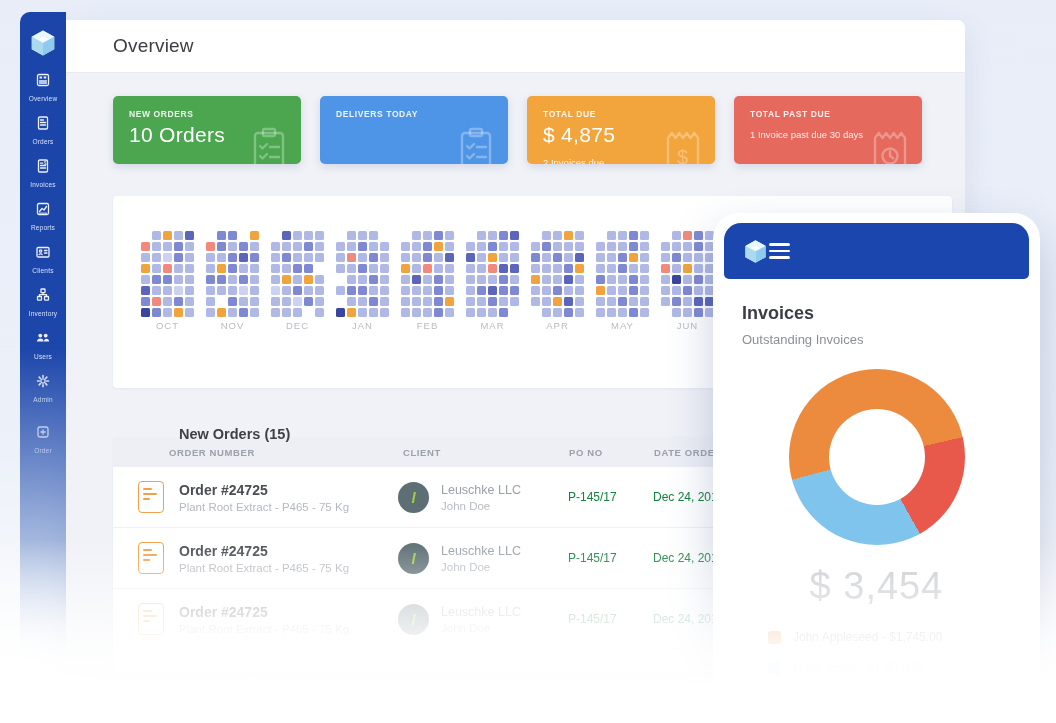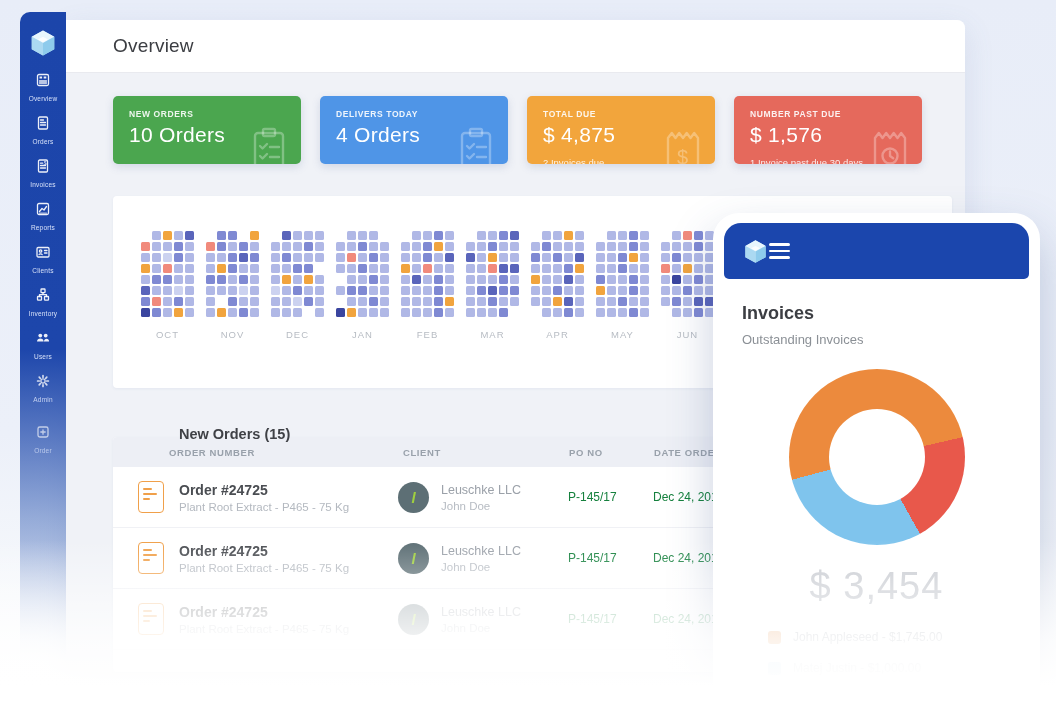--- a/index.html
+++ b/index.html
@@ -37,21 +37,21 @@
   
   .panel { background:#ffffff; border-radius:4px; position:absolute; box-shadow:0 1px 3px rgba(90,110,160,.08); }
   .obd { left:47px; top:176px; width:839px; height:192px; padding:20px 0 0 28px; }
   .obd-head { display:flex; align-items:baseline; gap:10px; }
   .obd-title { font-size:15px; font-weight:700; color:#3f4146; }
   .obd-sub { font-size:11.5px; color:#9aa0a8; }
   .heatmap { display:flex; gap:12px; margin-top:15px; }
   .month { display:flex; flex-direction:column; align-items:center; }
   .mgrid { display:grid; grid-template-columns:repeat(5, 9px); grid-auto-rows:9px; gap:2px; }
   .cell { width:9px; height:9px; border-radius:1.5px; }
-  .mlabel { margin-top:12px; font-size:9.5px; color:#b7bcc3; letter-spacing:1px; }
+  .mlabel { margin-top:3px; font-size:9.5px; color:#b7bcc3; letter-spacing:1px; }
 
   
   .section-title { position:absolute; left:113px; top:406px; font-size:14.5px; font-weight:700; color:#3f4146; z-index:2; }
   .orders-table { left:47px; top:417px; width:839px; height:235px; overflow:hidden; }
   .t-head { height:30px; background:#edeff5; display:grid; grid-template-columns:234px 166px 85px auto;
     align-items:center; padding-left:56px; }
   .t-head span { font-size:9.5px; color:#99a1ab; letter-spacing:.6px; font-weight:700; }
   .t-row { height:61px; display:grid; grid-template-columns:260px 170px 85px auto; align-items:center;
     padding-left:25px; border-bottom:1px solid #f0f1f5; background:#fff; cursor:pointer; }
   .t-row.faded { opacity:.45; }
@@ -194,40 +194,38 @@
     <div class="sc-value">10 Orders</div>
 
     <span class="watermark"><svg viewBox="0 0 48 48" fill="none" stroke="rgba(255,255,255,0.30)" stroke-width="2.4" stroke-linecap="round" stroke-linejoin="round">
             <rect x="10" y="9" width="28" height="36" rx="3"></rect>
             <rect x="18" y="5" width="12" height="7" rx="1.5"></rect>
             <path d="M15 22l2.5 2.5L22 20M25 23h9M15 32l2.5 2.5L22 30M25 33h9"></path>
           </svg></span>
       </div>
       <div class="stat-card" style="background: rgb(79, 149, 231);">
         <div class="sc-label">DELIVERS TODAY</div>
-    <div class="sc-value">4 Orders</div>
 
     <span class="watermark"><svg viewBox="0 0 48 48" fill="none" stroke="rgba(255,255,255,0.30)" stroke-width="2.4" stroke-linecap="round" stroke-linejoin="round">
             <rect x="10" y="9" width="28" height="36" rx="3"></rect>
             <rect x="18" y="5" width="12" height="7" rx="1.5"></rect>
             <path d="M15 22l2.5 2.5L22 20M25 23h9M15 32l2.5 2.5L22 30M25 33h9"></path>
           </svg></span>
       </div>
       <div class="stat-card" style="background: rgb(242, 165, 60);">
         <div class="sc-label">TOTAL DUE</div>
     <div class="sc-value">$ 4,875</div>
     <div class="sc-caption">2 Invoices due</div>
     <span class="watermark"><svg viewBox="0 0 48 48" fill="none" stroke="rgba(255,255,255,0.30)" stroke-width="2.4" stroke-linecap="round" stroke-linejoin="round">
             <path d="M9 48V14l3.8-5 3.7 5 3.7-5 3.8 5 3.7-5 3.8 5 3.7-5 3.8 5v34"></path>
             <text x="18" y="40" font-size="20" stroke="none" fill="rgba(255,255,255,0.30)">$</text>
           </svg></span>
       </div>
       <div class="stat-card" style="background: rgb(229, 105, 92);">
-        <div class="sc-label">NUMBER PAST DUE</div>
-    <div class="sc-value">$ 1,576</div>
+        <div class="sc-label">TOTAL PAST DUE</div>
     <div class="sc-caption">1 Invoice past due 30 days</div>
     <span class="watermark"><svg viewBox="0 0 48 48" fill="none" stroke="rgba(255,255,255,0.30)" stroke-width="2.4" stroke-linecap="round" stroke-linejoin="round">
             <path d="M9 48V14l3.8-5 3.7 5 3.7-5 3.8 5 3.7-5 3.8 5 3.7-5 3.8 5v34"></path>
             <circle cx="24" cy="32" r="7.5"></circle>
             <path d="M24 27.5V32l3.2 2.2"></path>
           </svg></span>
       </div>
     </div>
 
   <section class="panel obd">

